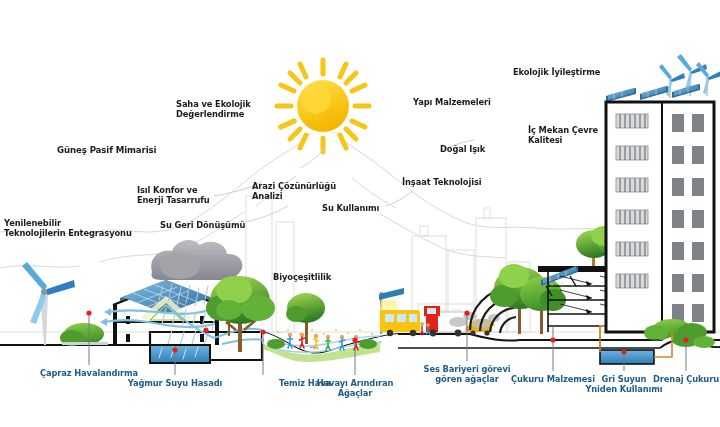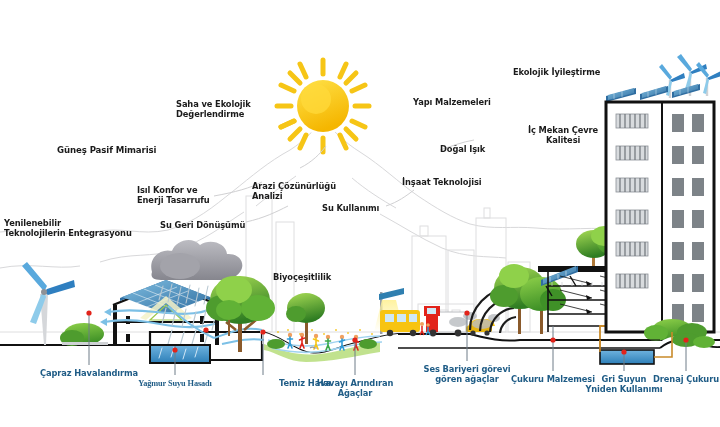--- a/index.html
+++ b/index.html
@@ -589,26 +589,26 @@
 Enerji Tasarrufu</div>
       <div class="lbl lbl-top" style="left: 160px; top: 221px;">Su Geri Dönüşümü</div>
       <div class="lbl lbl-top" style="left: 228px; top: 182px; margin-left: 24px;">Arazi Çözünürlüğü
 Analizi</div>
       <div class="lbl lbl-top" style="left: 322px; top: 204px;">Su Kullanımı</div>
       <div class="lbl lbl-top" style="left: 273px; top: 273px;">Biyoçeşitlilik</div>
       <div class="lbl lbl-top" style="left: 413px; top: 98px;">Yapı Malzemeleri</div>
       <div class="lbl lbl-top" style="left: 440px; top: 145px;">Doğal Işık</div>
       <div class="lbl lbl-top" style="left: 402px; top: 178px;">İnşaat Teknolojisi</div>
       <div class="lbl lbl-top" style="left: 513px; top: 68px;">Ekolojik İyileştirme</div>
-      <div class="lbl lbl-top" style="left: 528px; top: 126px; text-align: center;">İç Mekan Çevre
+      <div class="lbl lbl-top" style="left: 528px; top: 126px;">İç Mekan Çevre
 Kalitesi</div>
     </div>
   <div id="bottom-labels">
       <div class="lbl lbl-bot ctr" style="left: 89px; top: 369px;">Çapraz Havalandırma</div>
-      <div class="lbl lbl-bot ctr" style="left: 175px; top: 379px; font-family: Liberation Serif, serif;">Yağmur Suyu Hasadı</div>
+      <div class="lbl lbl-bot ctr" style="left: 175px; top: 379px;">Yağmur Suyu Hasadı</div>
       <div class="lbl lbl-bot ctr" style="left: 269px; top: 379px; margin-left: 36px;">Temiz Hava</div>
       <div class="lbl lbl-bot ctr" style="left: 355px; top: 379px;">Havayı Arındıran
 Ağaçlar</div>
       <div class="lbl lbl-bot ctr" style="left: 467px; top: 365px;">Ses Bariyeri görevi
 gören ağaçlar</div>
       <div class="lbl lbl-bot ctr" style="left: 553px; top: 375px;">Çukuru Malzemesi</div>
       <div class="lbl lbl-bot ctr" style="left: 624px; top: 375px;">Gri Suyun
 Yniden Kullanımı</div>
       <div class="lbl lbl-bot ctr" style="left: 686px; top: 375px;">Drenaj Çukuru</div>
     </div>

